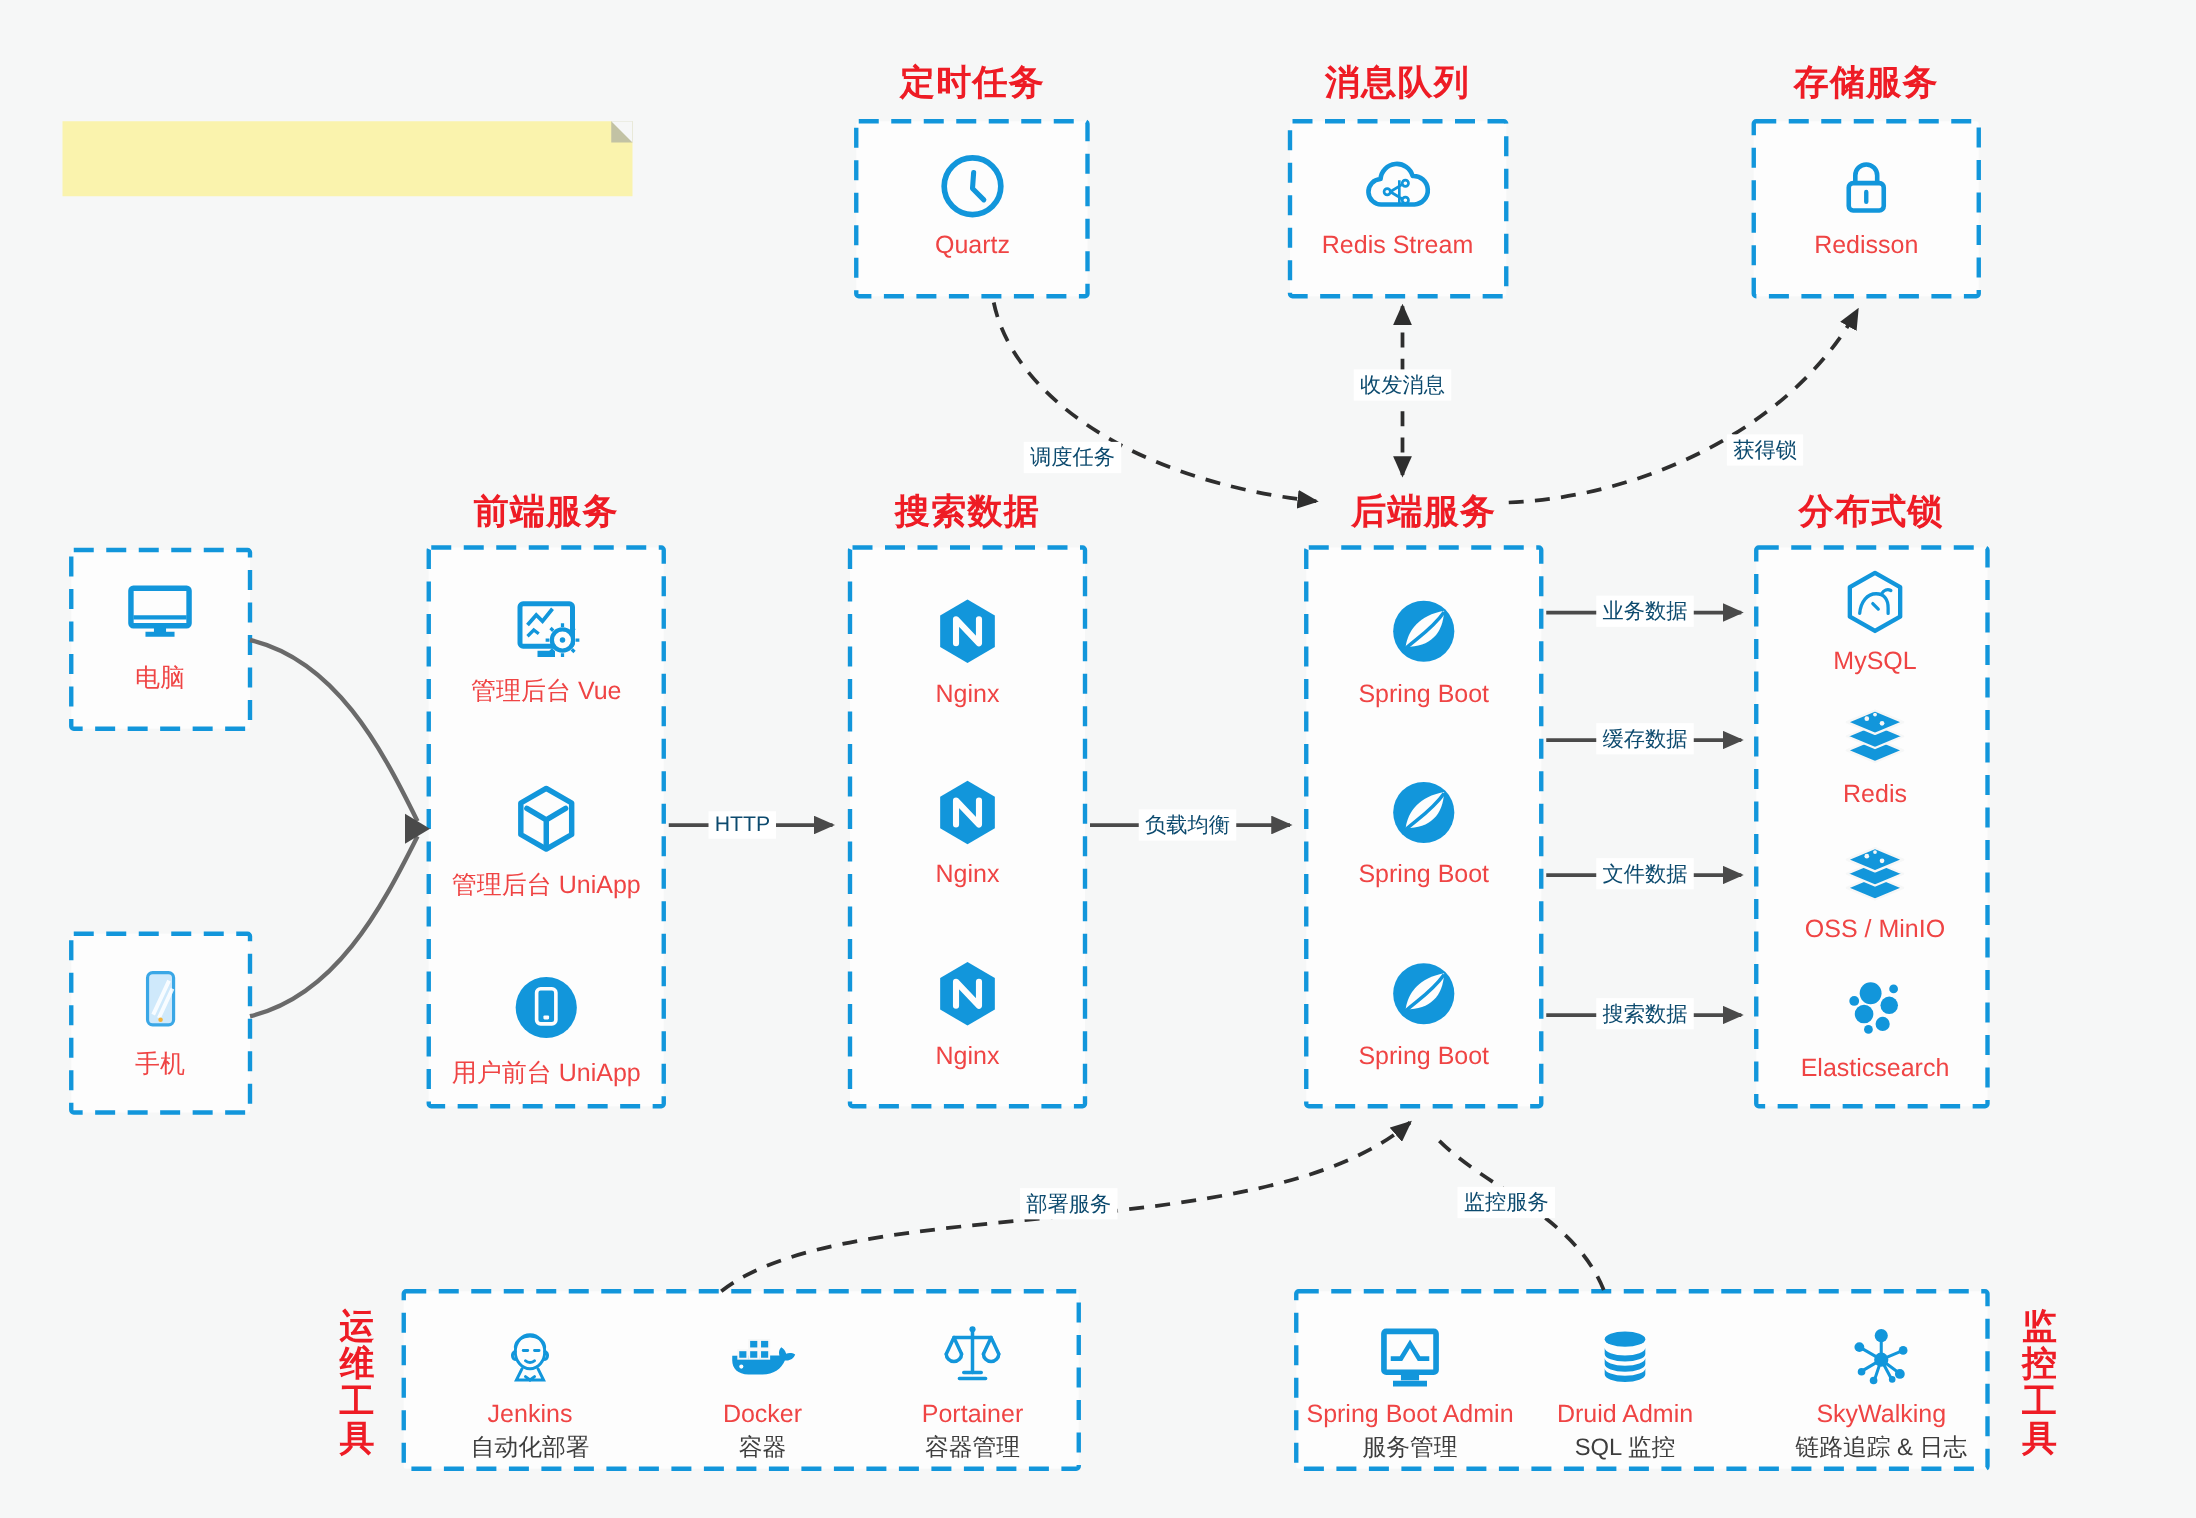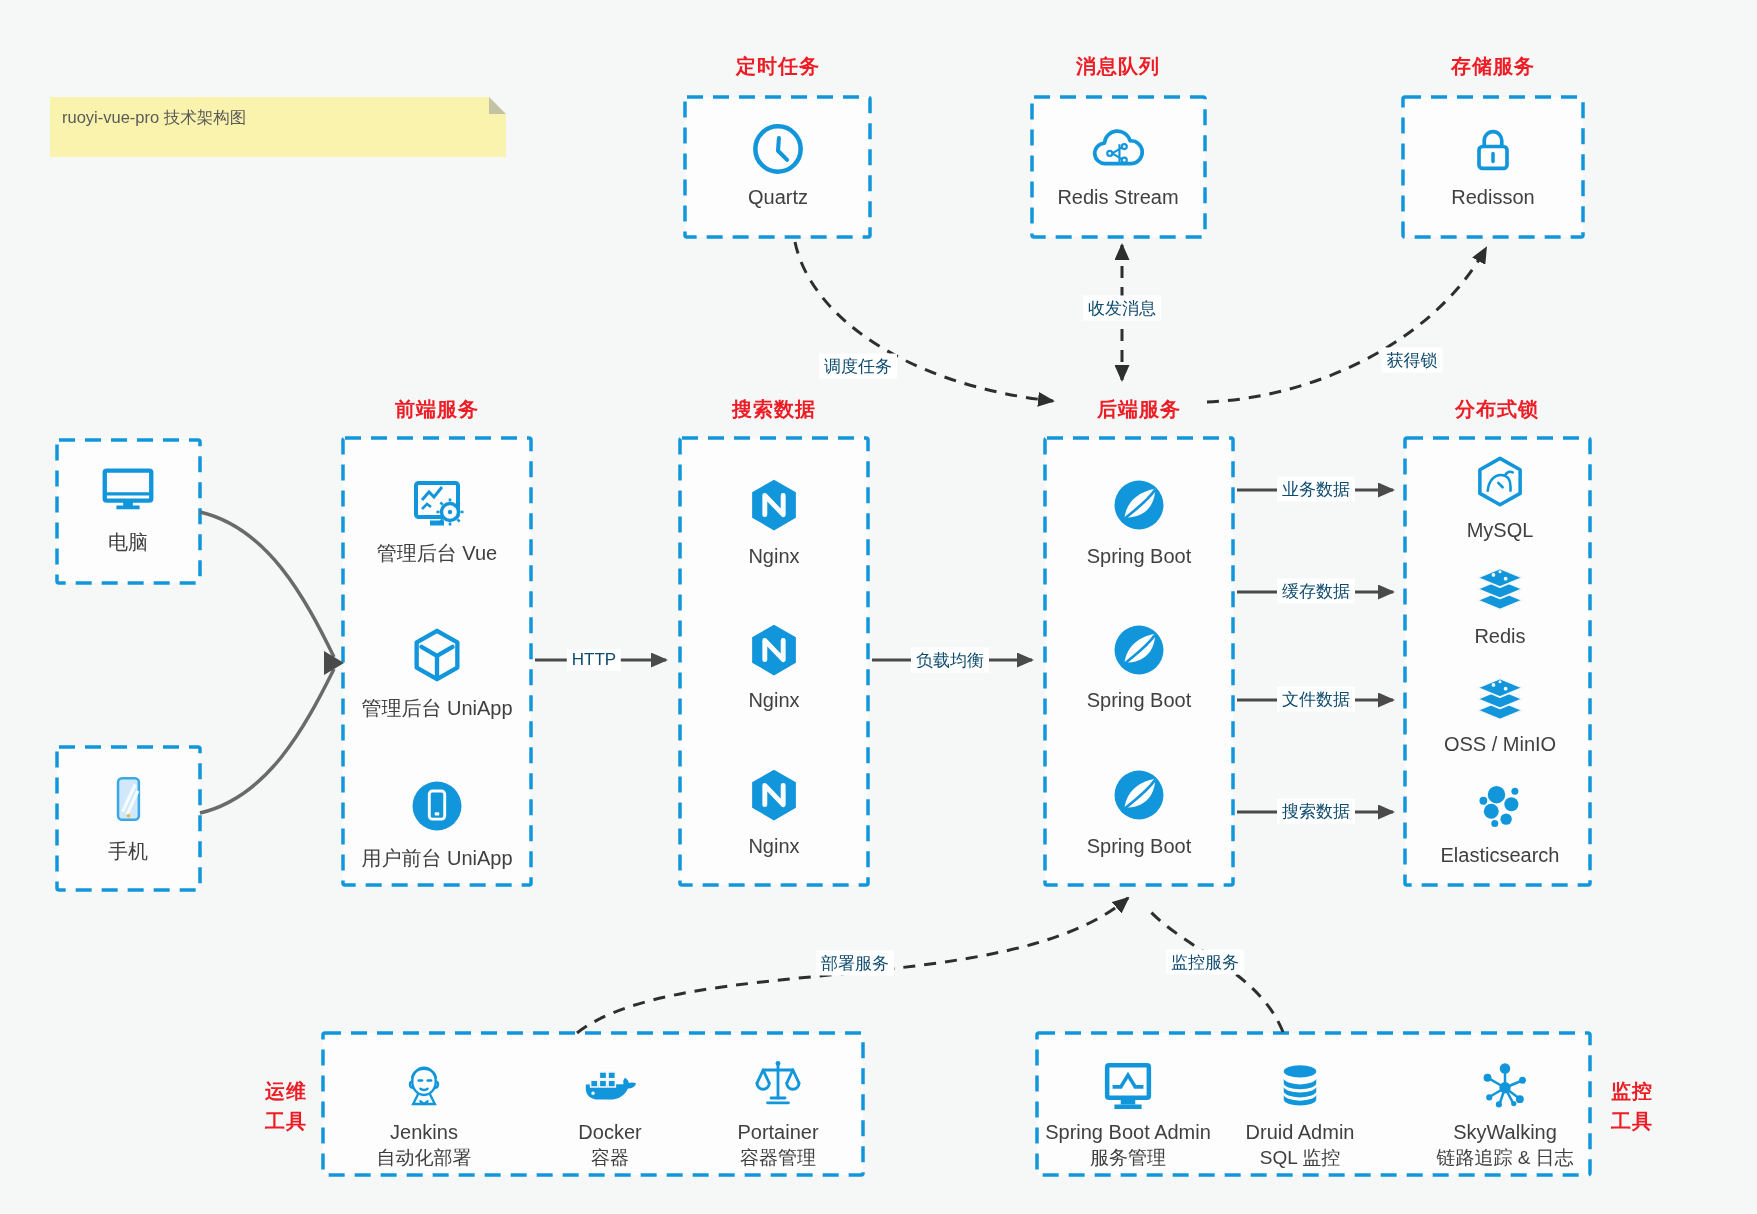--- a/index.html
+++ b/index.html
@@ -5,23 +5,23 @@
   html,body{margin:0;padding:0;}
   body{
     width:1757px;height:1214px;position:relative;overflow:hidden;
     background:#f6f7f7;
     font-family:"Liberation Sans","DejaVu Sans",sans-serif;
     color:#3c3c3c;
   }
   .stage{position:absolute;inset:0;width:1757px;height:1214px;}
   svg.overlay{position:absolute;left:0;top:0;}
   .pos{position:absolute;transform:translate(-50%,-50%);white-space:nowrap;}
-  .sec-title{font-size:20px;font-weight:bold;color:#ee1c25;letter-spacing:1px;}
+  .sec-title{font-size:28px;font-weight:bold;color:#ee1c25;letter-spacing:1px;}
   .sec-title.two-line{white-space:normal;width:56px;text-align:center;word-break:break-all;line-height:30px;}
-  .node-label{font-size:20px;color:#404040;text-align:center;}
+  .node-label{font-size:20px;color:#ef4444;text-align:center;}
   .node-desc{font-size:19px;color:#3d3d3d;text-align:center;}
   .edge-label{font-size:17px;color:#0c4a6e;background:#ffffff;padding:1px 5px;}
   .ic{display:block;}
   .note{
     position:absolute;left:50px;top:97px;width:432px;height:42px;
     background:#faf3ad;padding:9px 12px;font-size:16.5px;line-height:22px;color:#5a5a5a;
   }
   .note-fold{
     position:absolute;top:0;right:0;width:0;height:0;
     border-bottom:17px solid #c2c2a4;border-right:17px solid #f6f7f7;
@@ -223,21 +223,20 @@
     <g fill="none" stroke="#2e2e2e" stroke-width="3" stroke-dasharray="12 9">
       <path d="M795 242 C810 315 905 385 1053 401" marker-end="url(#mk-blk)"></path>
       <path d="M1122 245 V380" marker-start="url(#mk-blk-s)" marker-end="url(#mk-blk)"></path>
       <path d="M1207 402 C1310 398 1432 345 1486 248" marker-end="url(#mk-blk)"></path>
       <path d="M577 1033 C680 952 1010 1000 1128 898" marker-end="url(#mk-blk)"></path>
       <path d="M1283 1032 C1258 970 1185 950 1147 908"></path>
     </g>
   </svg>
 
   <div class="note">
-    <div>ruoyi-vue-pro 技术架构图</div>
     <div class="note-fold"></div>
   </div>
 
   <div class="pos sec-title" style="left:778px;top:66px">定时任务</div>
   <div class="pos sec-title" style="left:1118px;top:66px">消息队列</div>
   <div class="pos sec-title" style="left:1493px;top:66px">存储服务</div>
   <div class="pos sec-title" style="left:437px;top:409px">前端服务</div>
   <div class="pos sec-title" style="left:774px;top:409px">搜索数据</div>
   <div class="pos sec-title" style="left:1139px;top:409px">后端服务</div>
   <div class="pos sec-title" style="left:1497px;top:409px">分布式锁</div>

